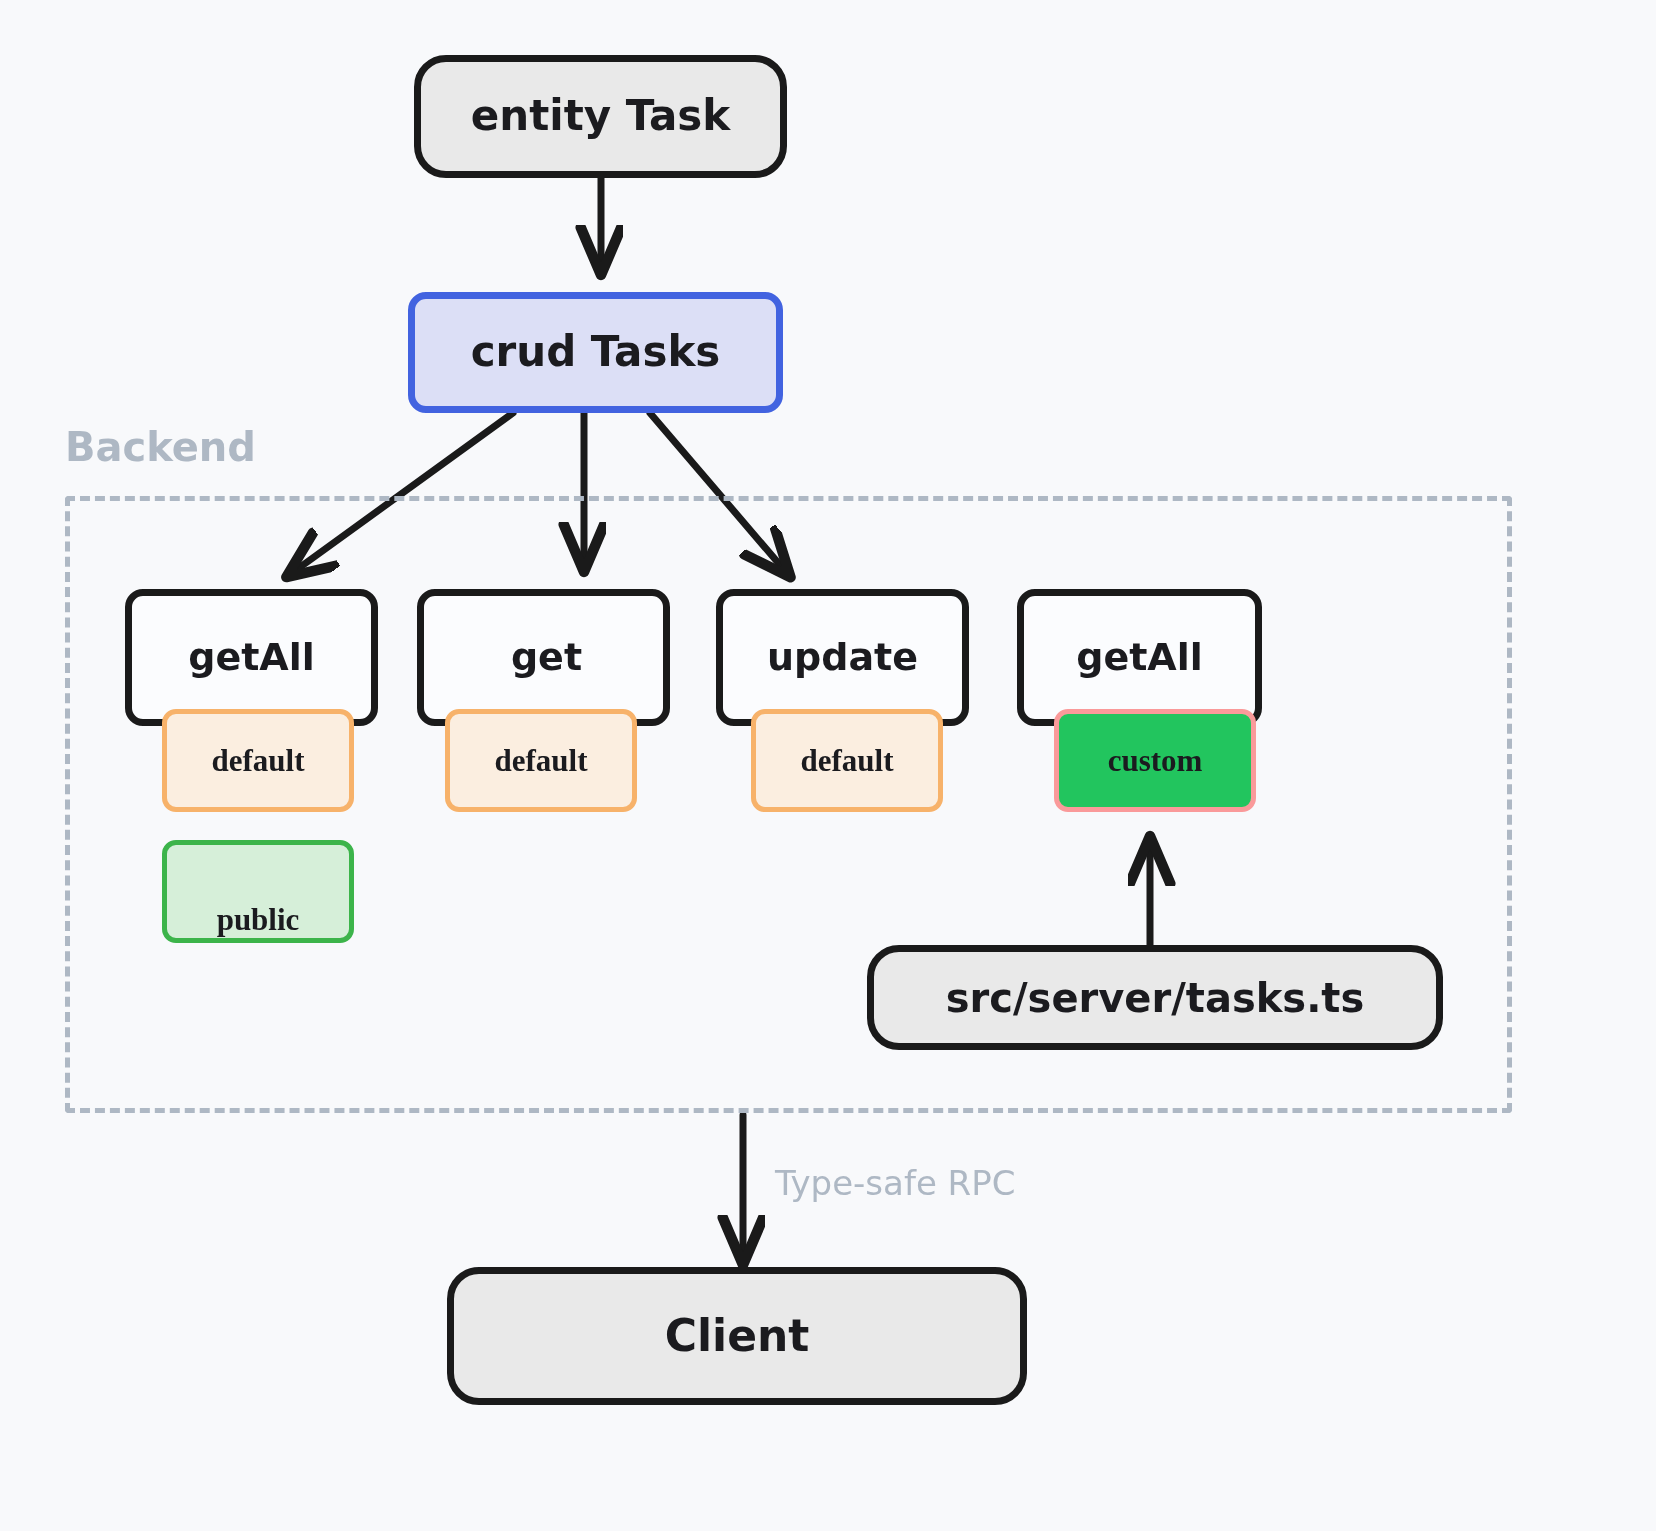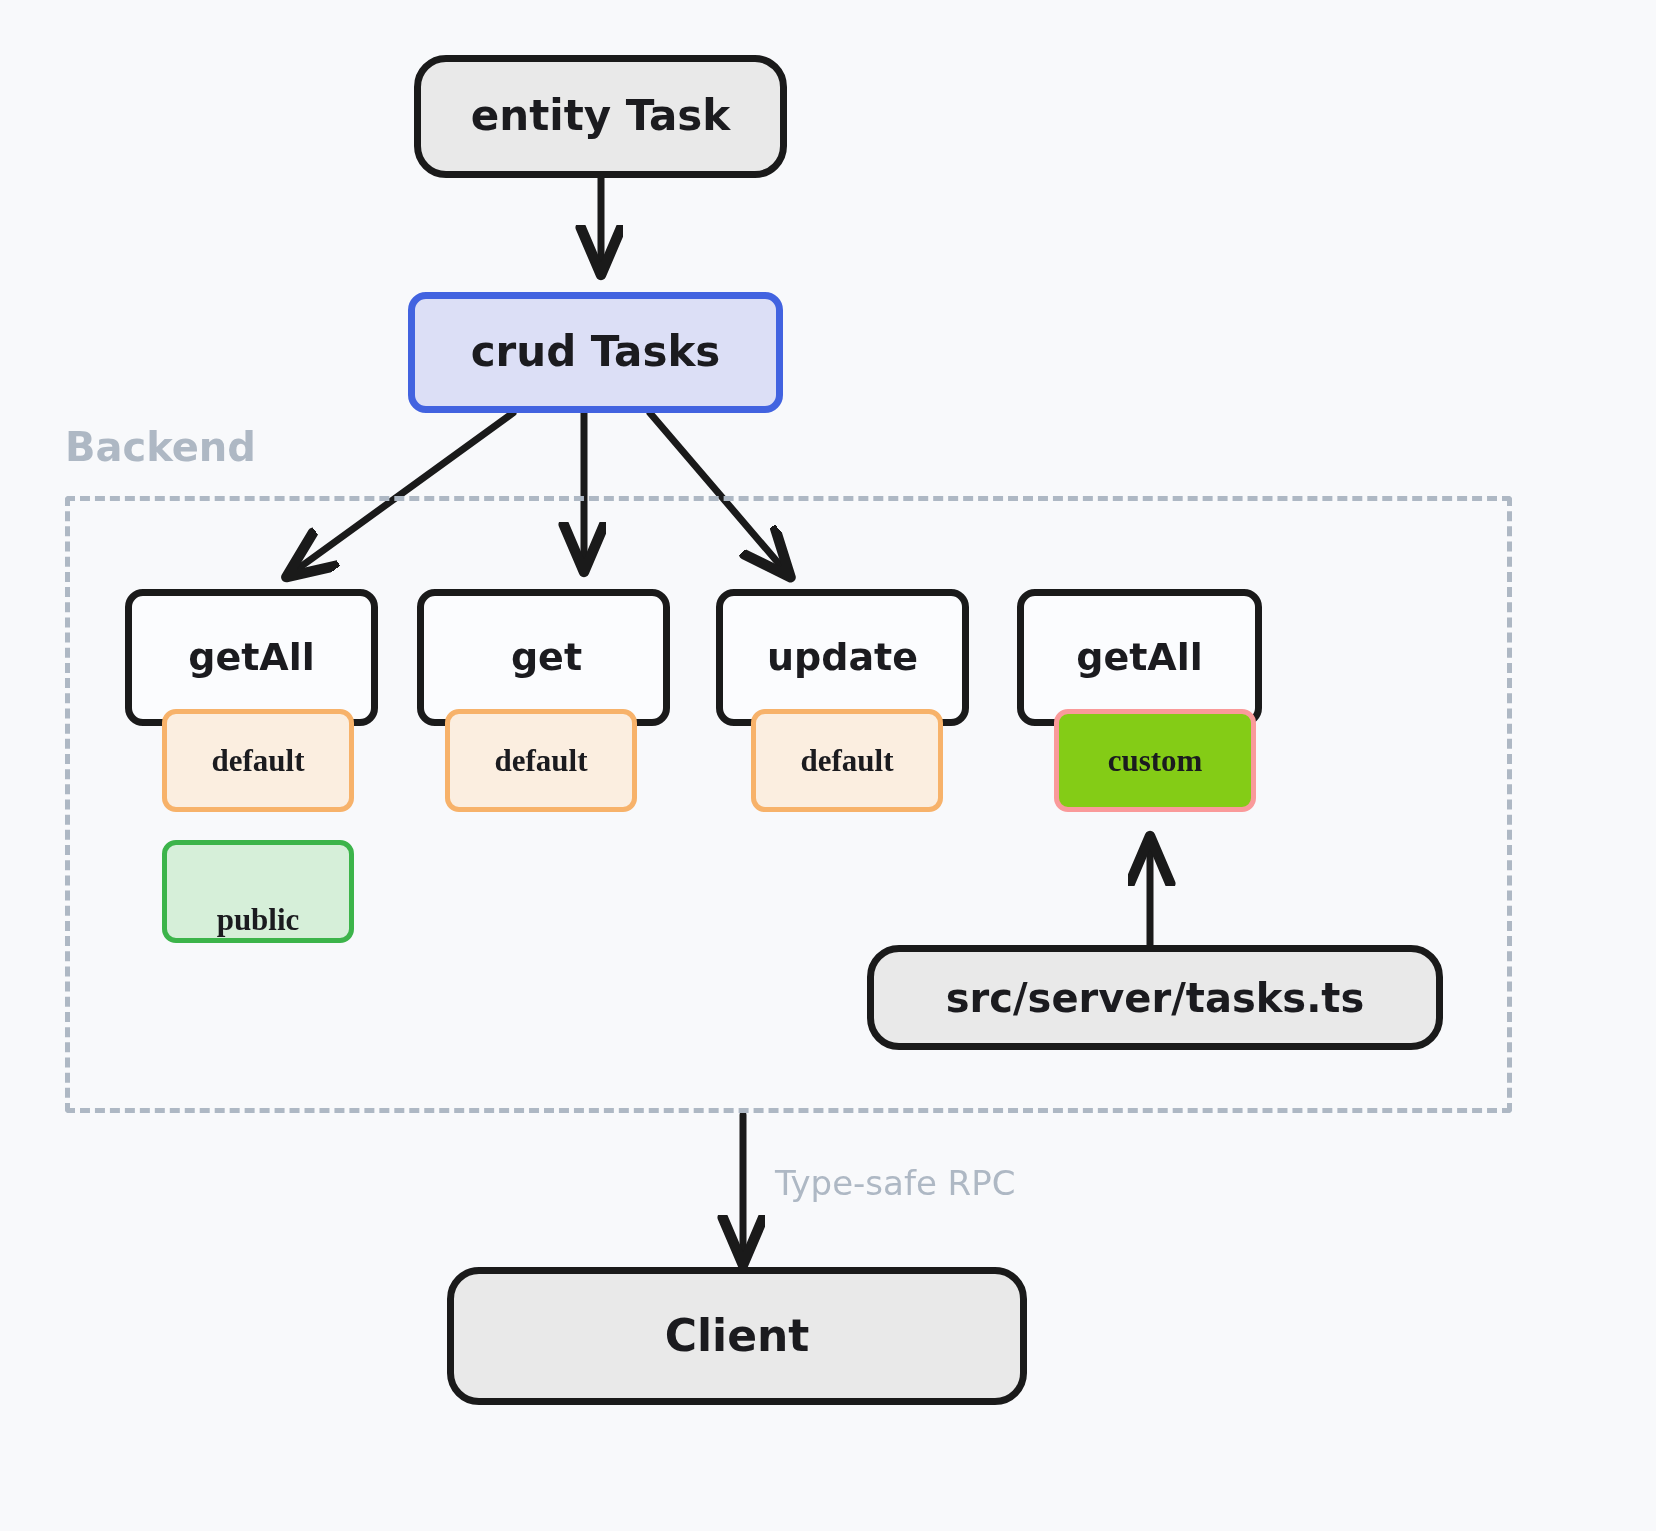--- a/index.html
+++ b/index.html
@@ -78,21 +78,21 @@
   }
   .badge-default {
     background: #fbeee0;
     border-color: #f7b26a;
   }
   .badge-public {
     background: #d6efd9;
     border-color: #3cb44a;
   }
   .badge-custom {
-    background: #84cc16;
+    background: #22c55e;
     border-color: #fa9a9a;
   }
 
   
   .group-box {
     position: absolute;
     box-sizing: border-box;
     border: 5px dashed #aeb8c4;
     border-radius: 4px;
     background: transparent;

